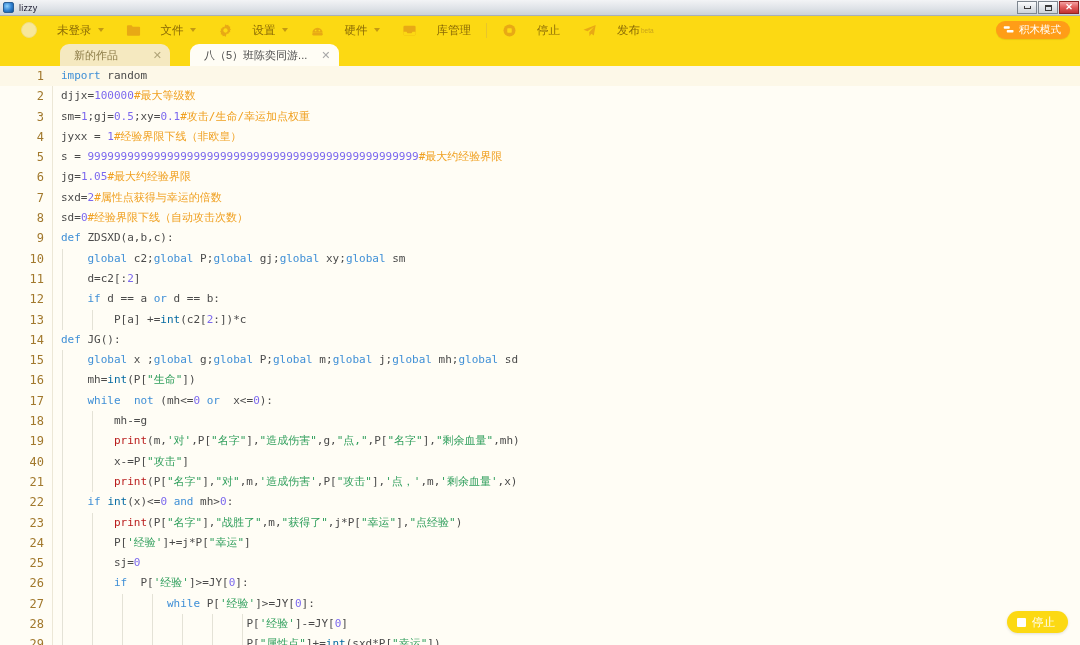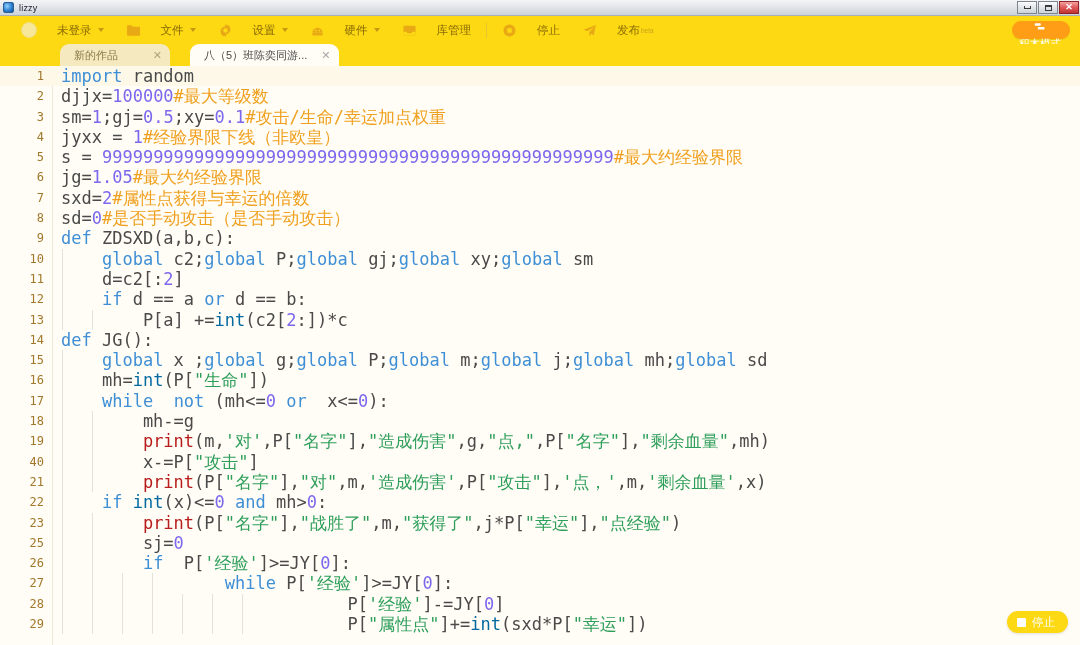--- a/index.html
+++ b/index.html
@@ -76,21 +76,20 @@
   }
 
   #mode-button {
     position: absolute; right: 10px; top: 5px;
     height: 18px; border-radius: 9px;
     background: #ff9d17;
     color: #fff; font-size: 10.5px;
     display: flex; align-items: center; gap: 4px;
     padding: 0 9px 0 7px; white-space: nowrap;
     box-shadow: 0 1px 1px rgba(0,0,0,.08);
-    flex-direction: column;
   }
 
   
   #tabstrip {
     height: 22px; width: 100%;
     background: #fcd913;
     display: flex; align-items: flex-end;
     padding-left: 60px;
     position: relative;
     gap: 20px;
@@ -134,21 +133,21 @@
   }
   .code-line.hl { background: #fdf8e8; }
   .ln {
     width: 44px; flex: none; text-align: right;
     color: #a1782c; font-size: 12px; padding-right: 0;
     font-family: "DejaVu Sans Mono", "Liberation Mono", monospace;
   }
   .code-text {
     padding-left: 17px; color: #4a4a4a;
     font-family: "DejaVu Sans Mono", "Liberation Mono", monospace;
-    font-size: 17px; white-space: pre; text-align: right;
+    font-size: 11px; white-space: pre; text-align: right;
   }
   
   .kw   { color: #3f8fd6; }          
   .num  { color: #7b68ee; }          
   .cmt  { color: #f0a020; }          
   .str  { color: #2e9e5b; }          
   .bi   { color: #0369a1; }          
   .fn   { color: #b91c1c; }          
   .pl   { color: #4a4a4a; }          
 
@@ -288,36 +287,37 @@
 <div id="editor">
   <div id="gutter-border"></div>
   <div id="code-lines">
       <div class="code-line hl"><span class="ln">1</span><span class="code-text"><span class="kw">import</span><span class="pl"> random</span></span></div>
       <div class="code-line"><span class="ln">2</span><span class="code-text"><span class="pl">djjx=</span><span class="num">100000</span><span class="cmt">#最大等级数</span></span></div>
       <div class="code-line"><span class="ln">3</span><span class="code-text"><span class="pl">sm=</span><span class="num">1</span><span class="pl">;gj=</span><span class="num">0.5</span><span class="pl">;xy=</span><span class="num">0.1</span><span class="cmt">#攻击/生命/幸运加点权重</span></span></div>
       <div class="code-line"><span class="ln">4</span><span class="code-text"><span class="pl">jyxx = </span><span class="num">1</span><span class="cmt">#经验界限下线（非欧皇）</span></span></div>
       <div class="code-line"><span class="ln">5</span><span class="code-text"><span class="pl">s = </span><span class="num">99999999999999999999999999999999999999999999999999</span><span class="cmt">#最大约经验界限</span></span></div>
       <div class="code-line"><span class="ln">6</span><span class="code-text"><span class="pl">jg=</span><span class="num">1.05</span><span class="cmt">#最大约经验界限</span></span></div>
       <div class="code-line"><span class="ln">7</span><span class="code-text"><span class="pl">sxd=</span><span class="num">2</span><span class="cmt">#属性点获得与幸运的倍数</span></span></div>
-      <div class="code-line"><span class="ln">8</span><span class="code-text"><span class="pl">sd=</span><span class="num">0</span><span class="cmt">#是否手动攻击（是否手动攻击）</span></span></div>
+      <div class="code-line"><span class="ln">8</span><span class="code-text"><span class="pl">sd=</span><span class="num">0</span><span class="cmt">#经验界限下线（自动攻击次数）</span></span></div>
       <div class="code-line"><span class="ln">9</span><span class="code-text"><span class="kw">def</span><span class="pl"> ZDSXD(a,b,c):</span></span></div>
       <div class="code-line"><span class="iguide" style="left: 61.5px;"></span><span class="ln">10</span><span class="code-text"><span class="pl">    </span><span class="kw">global</span><span class="pl"> c2;</span><span class="kw">global</span><span class="pl"> P;</span><span class="kw">global</span><span class="pl"> gj;</span><span class="kw">global</span><span class="pl"> xy;</span><span class="kw">global</span><span class="pl"> sm</span></span></div>
       <div class="code-line"><span class="iguide" style="left: 61.5px;"></span><span class="ln">11</span><span class="code-text"><span class="pl">    d=c2[:</span><span class="num">2</span><span class="pl">]</span></span></div>
       <div class="code-line"><span class="iguide" style="left: 61.5px;"></span><span class="ln">12</span><span class="code-text"><span class="pl">    </span><span class="kw">if</span><span class="pl"> d == a </span><span class="kw">or</span><span class="pl"> d == b:</span></span></div>
       <div class="code-line"><span class="iguide" style="left: 61.5px;"></span><span class="iguide" style="left: 91.58px;"></span><span class="ln">13</span><span class="code-text"><span class="pl">        P[a] +=</span><span class="bi">int</span><span class="pl">(c2[</span><span class="num">2</span><span class="pl">:])*c</span></span></div>
       <div class="code-line"><span class="ln">14</span><span class="code-text"><span class="kw">def</span><span class="pl"> JG():</span></span></div>
       <div class="code-line"><span class="iguide" style="left: 61.5px;"></span><span class="ln">15</span><span class="code-text"><span class="pl">    </span><span class="kw">global</span><span class="pl"> x ;</span><span class="kw">global</span><span class="pl"> g;</span><span class="kw">global</span><span class="pl"> P;</span><span class="kw">global</span><span class="pl"> m;</span><span class="kw">global</span><span class="pl"> j;</span><span class="kw">global</span><span class="pl"> mh;</span><span class="kw">global</span><span class="pl"> sd</span></span></div>
       <div class="code-line"><span class="iguide" style="left: 61.5px;"></span><span class="ln">16</span><span class="code-text"><span class="pl">    mh=</span><span class="bi">int</span><span class="pl">(P[</span><span class="str">"生命"</span><span class="pl">])</span></span></div>
       <div class="code-line"><span class="iguide" style="left: 61.5px;"></span><span class="ln">17</span><span class="code-text"><span class="pl">    </span><span class="kw">while</span><span class="pl">  </span><span class="kw">not</span><span class="pl"> (mh&lt;=</span><span class="num">0</span><span class="pl"> </span><span class="kw">or</span><span class="pl">  x&lt;=</span><span class="num">0</span><span class="pl">):</span></span></div>
       <div class="code-line"><span class="iguide" style="left: 61.5px;"></span><span class="iguide" style="left: 91.58px;"></span><span class="ln">18</span><span class="code-text"><span class="pl">        mh-=g</span></span></div>
       <div class="code-line"><span class="iguide" style="left: 61.5px;"></span><span class="iguide" style="left: 91.58px;"></span><span class="ln">19</span><span class="code-text"><span class="pl">        </span><span class="fn">print</span><span class="pl">(m,</span><span class="str">'对'</span><span class="pl">,P[</span><span class="str">"名字"</span><span class="pl">],</span><span class="str">"造成伤害"</span><span class="pl">,g,</span><span class="str">"点,"</span><span class="pl">,P[</span><span class="str">"名字"</span><span class="pl">],</span><span class="str">"剩余血量"</span><span class="pl">,mh)</span></span></div>
       <div class="code-line"><span class="iguide" style="left: 61.5px;"></span><span class="iguide" style="left: 91.58px;"></span><span class="ln">40</span><span class="code-text"><span class="pl">        x-=P[</span><span class="str">"攻击"</span><span class="pl">]</span></span></div>
       <div class="code-line"><span class="iguide" style="left: 61.5px;"></span><span class="iguide" style="left: 91.58px;"></span><span class="ln">21</span><span class="code-text"><span class="pl">        </span><span class="fn">print</span><span class="pl">(P[</span><span class="str">"名字"</span><span class="pl">],</span><span class="str">"对"</span><span class="pl">,m,</span><span class="str">'造成伤害'</span><span class="pl">,P[</span><span class="str">"攻击"</span><span class="pl">],</span><span class="str">'点，'</span><span class="pl">,m,</span><span class="str">'剩余血量'</span><span class="pl">,x)</span></span></div>
       <div class="code-line"><span class="iguide" style="left: 61.5px;"></span><span class="ln">22</span><span class="code-text"><span class="pl">    </span><span class="kw">if</span><span class="pl"> </span><span class="bi">int</span><span class="pl">(x)&lt;=</span><span class="num">0</span><span class="pl"> </span><span class="kw">and</span><span class="pl"> mh&gt;</span><span class="num">0</span><span class="pl">:</span></span></div>
       <div class="code-line"><span class="iguide" style="left: 61.5px;"></span><span class="iguide" style="left: 91.58px;"></span><span class="ln">23</span><span class="code-text"><span class="pl">        </span><span class="fn">print</span><span class="pl">(P[</span><span class="str">"名字"</span><span class="pl">],</span><span class="str">"战胜了"</span><span class="pl">,m,</span><span class="str">"获得了"</span><span class="pl">,j*P[</span><span class="str">"幸运"</span><span class="pl">],</span><span class="str">"点经验"</span><span class="pl">)</span></span></div>
+      <div class="code-line"><span class="iguide" style="left: 61.5px;"></span><span class="iguide" style="left: 91.58px;"></span><span class="ln">24</span><span class="code-text"><span class="pl">        P[</span><span class="str">'经验'</span><span class="pl">]+=j*P[</span><span class="str">"幸运"</span><span class="pl">]</span></span></div>
       <div class="code-line"><span class="iguide" style="left: 61.5px;"></span><span class="iguide" style="left: 91.58px;"></span><span class="ln">25</span><span class="code-text"><span class="pl">        sj=</span><span class="num">0</span></span></div>
       <div class="code-line"><span class="iguide" style="left: 61.5px;"></span><span class="iguide" style="left: 91.58px;"></span><span class="ln">26</span><span class="code-text"><span class="pl">        </span><span class="kw">if</span><span class="pl">  P[</span><span class="str">'经验'</span><span class="pl">]&gt;=JY[</span><span class="num">0</span><span class="pl">]:</span></span></div>
       <div class="code-line"><span class="iguide" style="left: 61.5px;"></span><span class="iguide" style="left: 91.58px;"></span><span class="iguide" style="left: 121.66px;"></span><span class="iguide" style="left: 151.74px;"></span><span class="ln">27</span><span class="code-text"><span class="pl">                </span><span class="kw">while</span><span class="pl"> P[</span><span class="str">'经验'</span><span class="pl">]&gt;=JY[</span><span class="num">0</span><span class="pl">]:</span></span></div>
       <div class="code-line"><span class="iguide" style="left: 61.5px;"></span><span class="iguide" style="left: 91.58px;"></span><span class="iguide" style="left: 121.66px;"></span><span class="iguide" style="left: 151.74px;"></span><span class="iguide" style="left: 181.82px;"></span><span class="iguide" style="left: 211.9px;"></span><span class="iguide" style="left: 241.98px;"></span><span class="ln">28</span><span class="code-text"><span class="pl">                            P[</span><span class="str">'经验'</span><span class="pl">]-=JY[</span><span class="num">0</span><span class="pl">]</span></span></div>
       <div class="code-line"><span class="iguide" style="left: 61.5px;"></span><span class="iguide" style="left: 91.58px;"></span><span class="iguide" style="left: 121.66px;"></span><span class="iguide" style="left: 151.74px;"></span><span class="iguide" style="left: 181.82px;"></span><span class="iguide" style="left: 211.9px;"></span><span class="iguide" style="left: 241.98px;"></span><span class="ln">29</span><span class="code-text"><span class="pl">                            P[</span><span class="str">"属性点"</span><span class="pl">]+=</span><span class="bi">int</span><span class="pl">(sxd*P[</span><span class="str">"幸运"</span><span class="pl">])</span></span></div>
     </div>
 </div>
 
 <div id="stop-float">
   <span class="sq"></span>

